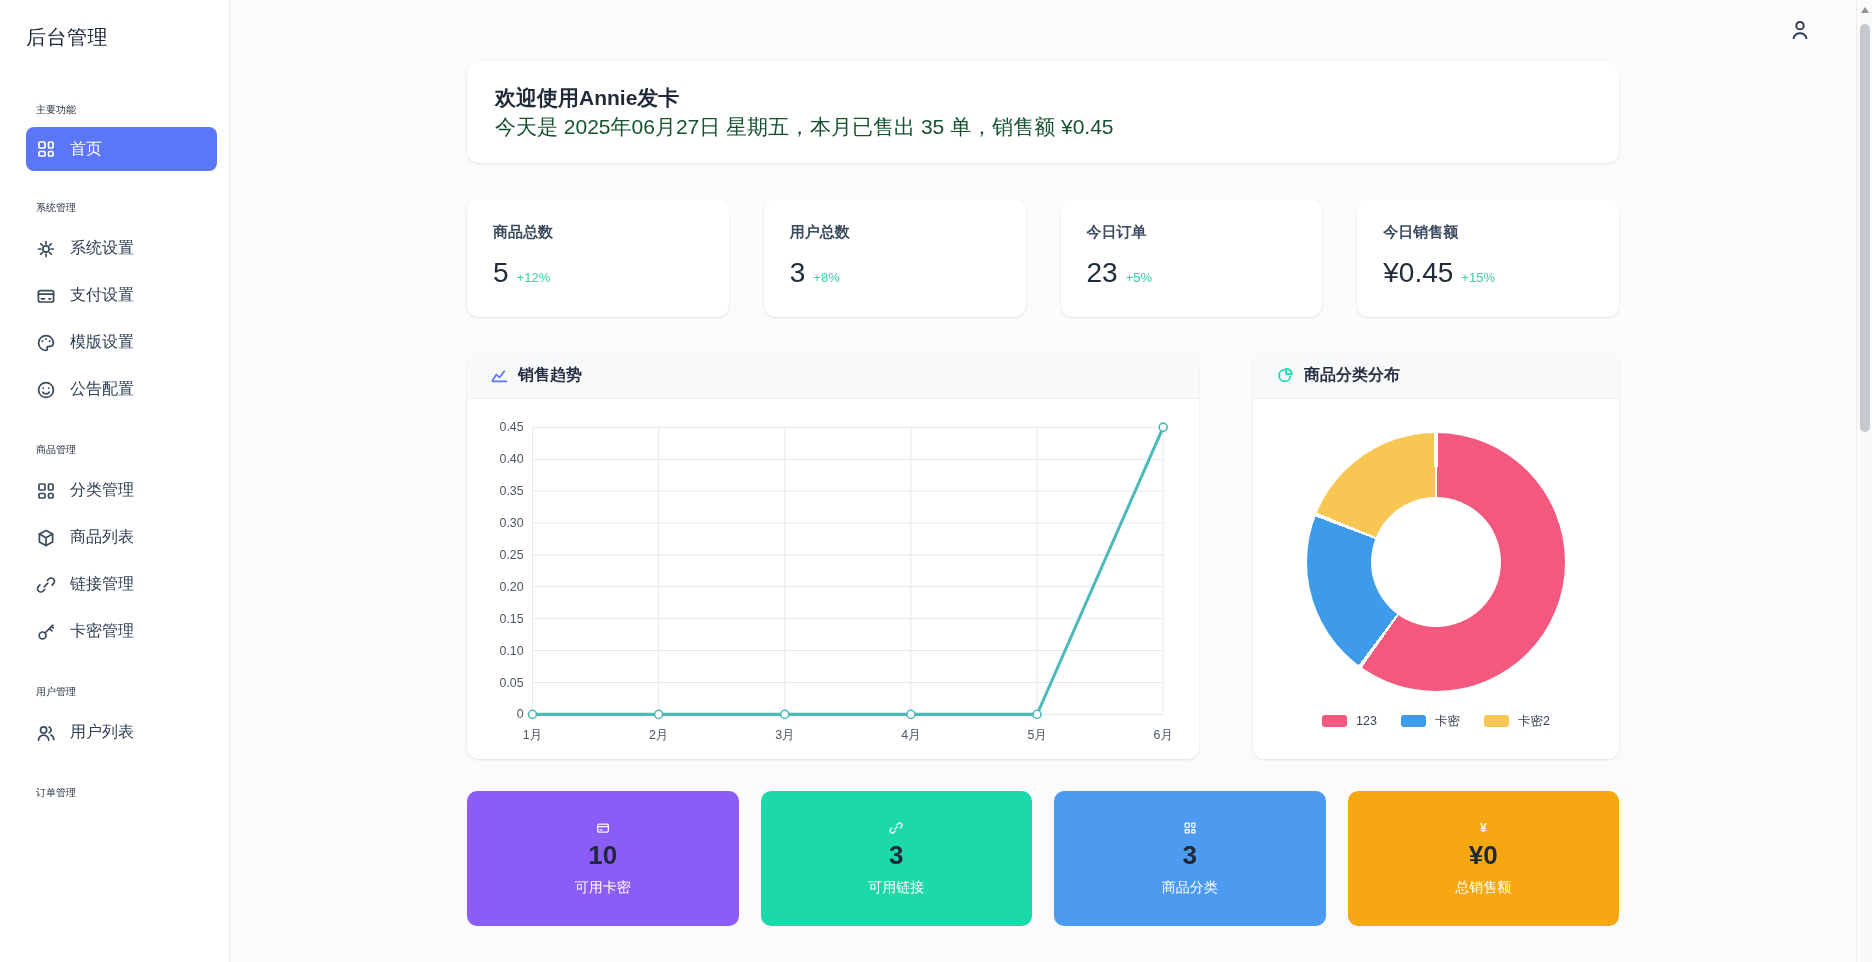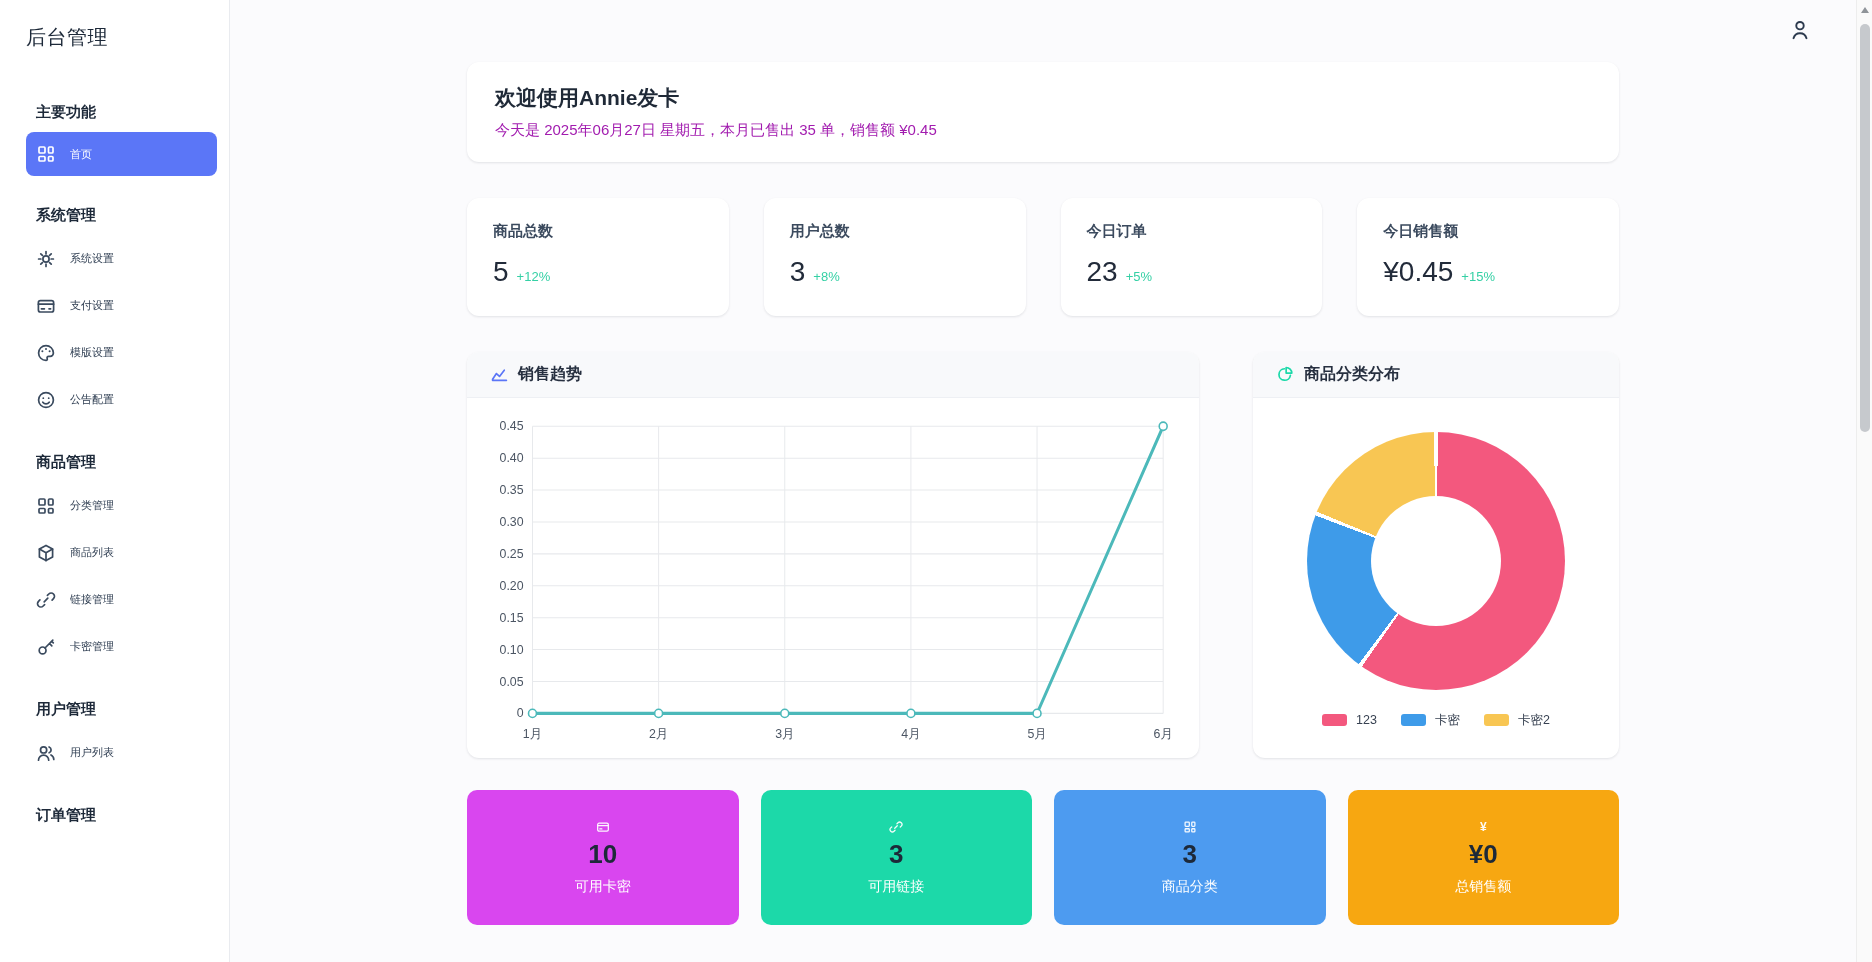--- a/index.html
+++ b/index.html
@@ -2,40 +2,40 @@
 <html><head>
 <meta charset="utf-8">
 <style>
   * { margin:0; padding:0; box-sizing:border-box; }
   html,body { width:1872px; height:962px; overflow:hidden; }
   body { font-family:"Liberation Sans","DejaVu Sans",sans-serif; background:#fbfbfd; display:flex; color:#273040; }
 
   
   .sidebar { width:230px; min-width:230px; height:100%; background:#fff; border-right:1px solid #e9ebef; padding:24px 12px 0 26px; }
   .app-title { font-size:20px; font-weight:normal; color:#1d2939; letter-spacing:.5px; }
-  .section-label { font-size:15px; font-weight:bold; color:#1d2939; margin:30px 0 10px 10px; }
+  .section-label { font-size:10px; font-weight:normal; color:#1d2939; margin:30px 0 10px 10px; }
   .section-label.first { margin-top:52px; }
-  .nav-item { height:47px; display:flex; align-items:center; gap:14px; padding:0 10px; border-radius:8px; font-size:11px; color:#2f3e52; cursor:pointer; }
+  .nav-item { height:47px; display:flex; align-items:center; gap:14px; padding:0 10px; border-radius:8px; font-size:16px; color:#2f3e52; cursor:pointer; }
   .nav-item .nav-icon { width:20px; height:20px; display:flex; align-items:center; color:#3a4a5e; }
   .nav-item.active { background:#5b76f7; color:#fff; height:44px; margin:2px 0; }
   .nav-item.active .nav-icon { color:#fff; }
   .nav-icon svg { width:20px; height:20px; fill:none; stroke:currentColor; stroke-width:1.7; stroke-linecap:round; stroke-linejoin:round; }
 
   
   .main { flex:1; height:100%; padding-right:16px; overflow:hidden; }
   .topbar { height:62px; display:flex; justify-content:flex-end; align-items:center; padding:0 42px; }
   .user-btn { width:26px; height:26px; color:#2c3a4e; cursor:pointer; }
   .user-btn svg { width:24px; height:24px; fill:none; stroke:currentColor; stroke-width:1.6; stroke-linecap:round; }
   .content { width:1152px; margin:0 auto; }
 
   .card { background:#fff; border-radius:12px; box-shadow:0 1px 3px rgba(16,24,40,.07), 0 1px 2px rgba(16,24,40,.04); }
 
   .welcome { padding:22px 28px; }
   .welcome h1 { font-size:21px; font-weight:bold; color:#1f2937; }
-  .welcome p { margin-top:9px; font-size:15px; color:#a21caf; }
+  .welcome p { margin-top:1px; font-size:21px; color:#14532d; }
 
   .stats-grid { margin-top:36px; display:grid; grid-template-columns:repeat(4,1fr); gap:35px; }
   .stat-card { padding:24px 26px 28px; }
   .stat-label { font-size:15px; font-weight:bold; color:#3b4a5e; }
   .stat-value-row { margin-top:15px; display:flex; align-items:baseline; gap:8px; }
   .stat-value { font-size:28px; color:#222b3a; }
   .stat-trend { font-size:13px; color:#35d0a5; }
 
   .charts-grid { margin-top:36px; display:grid; grid-template-columns:2fr 1fr; gap:54px; }
   .chart-card { height:406px; overflow:hidden; display:flex; flex-direction:column; border-radius:12px; }
@@ -300,21 +300,21 @@
               <div class="legend-item">
                 <span class="legend-swatch" style="background: rgb(248, 198, 83);"></span>
                 <span class="legend-label">卡密2</span>
               </div>
             </div>
         </div>
       </div>
     </div>
 
     <div class="quick-grid">
-      <div class="quick-card" style="background: #d946ef;">
+      <div class="quick-card" style="background: #8b5cf6;">
         <span class="quick-icon">
             <svg viewBox="0 0 20 20">
               <rect x="2.4" y="4.6" width="15.2" height="11.4" rx="2"></rect>
               <path d="M2.4 8.2h15.2M5.4 12.8h3"></path>
             </svg>
           </span>
         <span class="quick-value">10</span>
         <span class="quick-label">可用卡密</span>
       </div>
       <div class="quick-card" style="background: rgb(28, 217, 169);">

